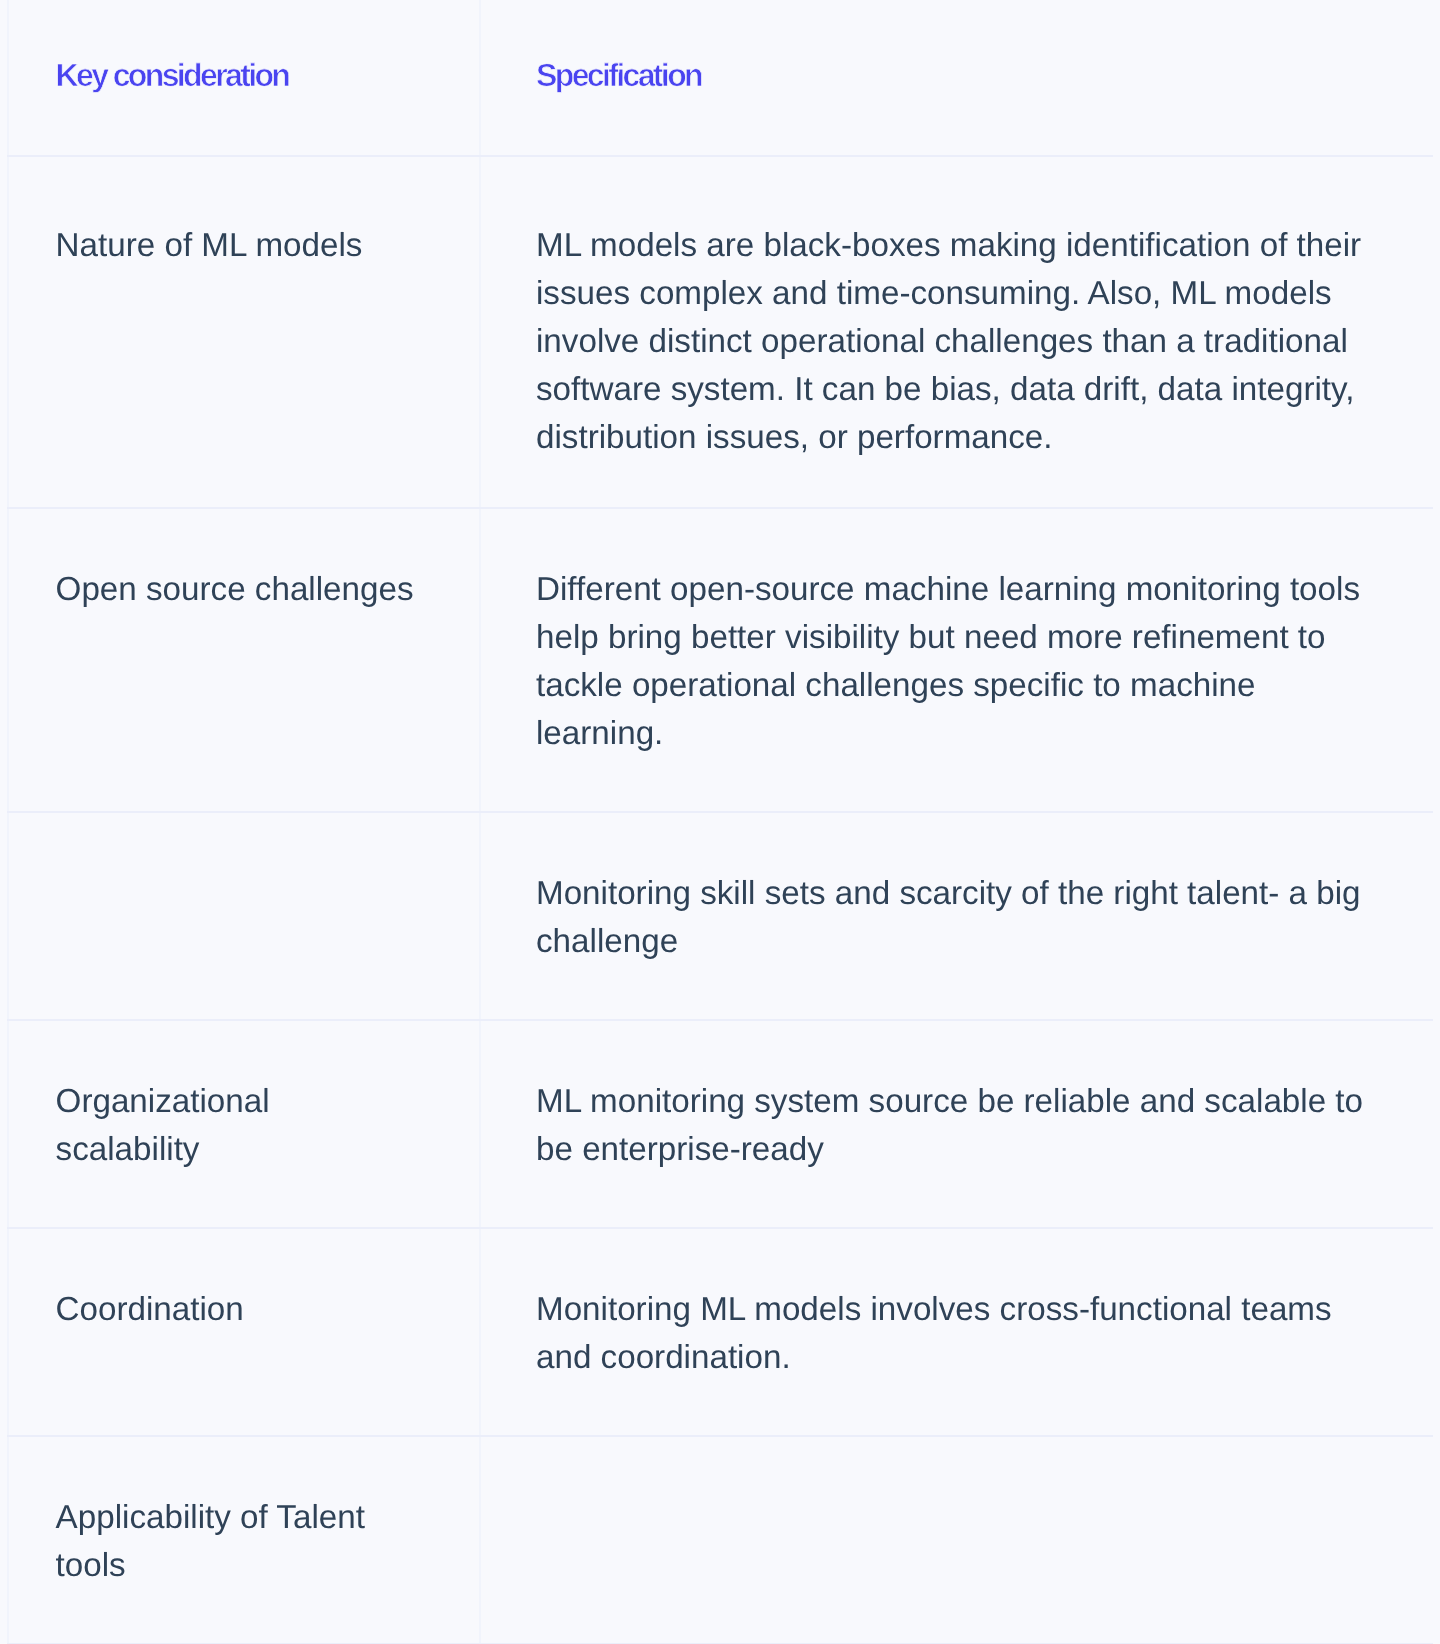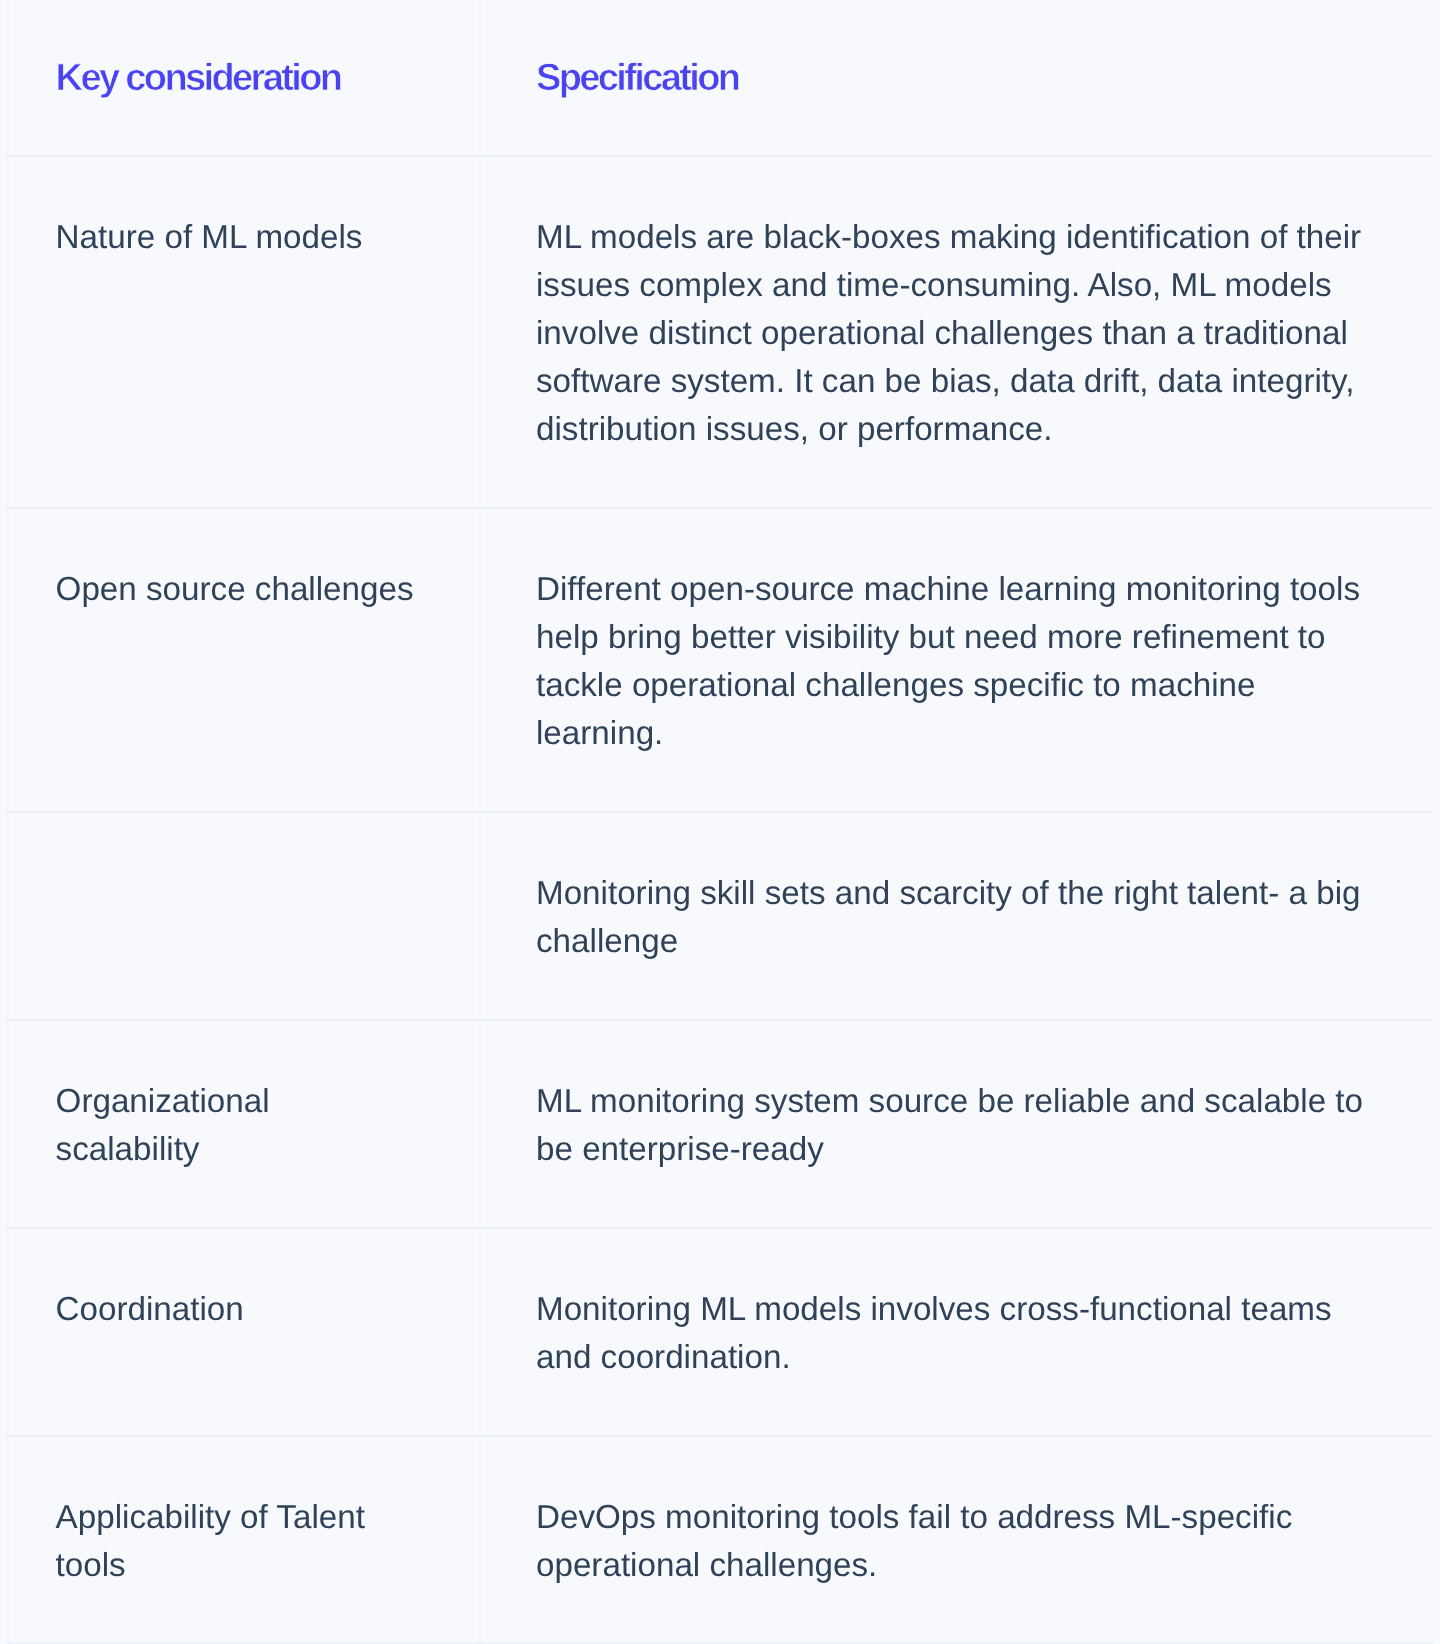--- a/index.html
+++ b/index.html
@@ -48,21 +48,21 @@
     background: #f1f4fc;
   }
   .cell {
     position: absolute;
   }
   .cell.key  { left: 48.6px;  width: 362px; }
   .cell.spec { left: 529px;   width: 848px; }
 
   .hdr .cell {
     color: #4a44f0;
-    font-size: 38px;
+    font-size: 32px;
     -webkit-text-stroke: 0.7px #f8f9fd;
     font-weight: 700;
     letter-spacing: -2.63px;
     line-height: 1;
     top: 59px;
   }
   .body-row .cell {
     top: 58px;
     font-size: 33.2px;
     line-height: 48px;
@@ -75,21 +75,21 @@
 <body>
 
 <div class="table">
   <div class="vline" style="left:6.5px;"></div>
   <div class="vline" style="left:478.5px;"></div>
   <div class="hline" style="top:155px;"></div>
   <div class="row hdr" style="top:0;height:156px;">
     <div class="cell key">Key consideration</div>
     <div class="cell spec">Specification</div>
   </div>
-<div class="row body-row" style="top: 156px; height: 352px;">
+<div class="row body-row" style="top: 164px; height: 352px;">
       <div class="cell key">Nature of ML models</div>
       <div class="cell spec">ML models are black-boxes making identification of their issues complex and time-consuming. Also, ML models involve distinct operational challenges than a traditional software system. It can be bias, data drift, data integrity, distribution issues, or performance.</div>
     </div>
     <div class="hline" style="top: 507px;"></div>
     <div class="row body-row" style="top: 508px; height: 304px;">
       <div class="cell key">Open source challenges</div>
       <div class="cell spec">Different open-source machine learning monitoring tools help bring better visibility but need more refinement to tackle operational challenges specific to machine learning.</div>
     </div>
     <div class="hline" style="top: 811px;"></div>
     <div class="row body-row" style="top: 812px; height: 208px;">
@@ -101,16 +101,15 @@
       <div class="cell spec">ML monitoring system source be reliable and scalable to be enterprise-ready</div>
     </div>
     <div class="hline" style="top: 1227px;"></div>
     <div class="row body-row" style="top: 1228px; height: 208px; text-decoration: underline;">
       <div class="cell key">Coordination</div>
       <div class="cell spec">Monitoring ML models involves cross-functional teams and coordination.</div>
     </div>
     <div class="hline" style="top: 1435px;"></div>
     <div class="row body-row" style="top: 1436px; height: 208px;">
       <div class="cell key">Applicability of Talent tools</div>
-      <div class="cell spec">DevOps monitoring tools fail to address ML-specific operational challenges.</div>
     </div>
     <div class="hline" style="top: 1643px;"></div>
   </div>
 
 </body></html>

